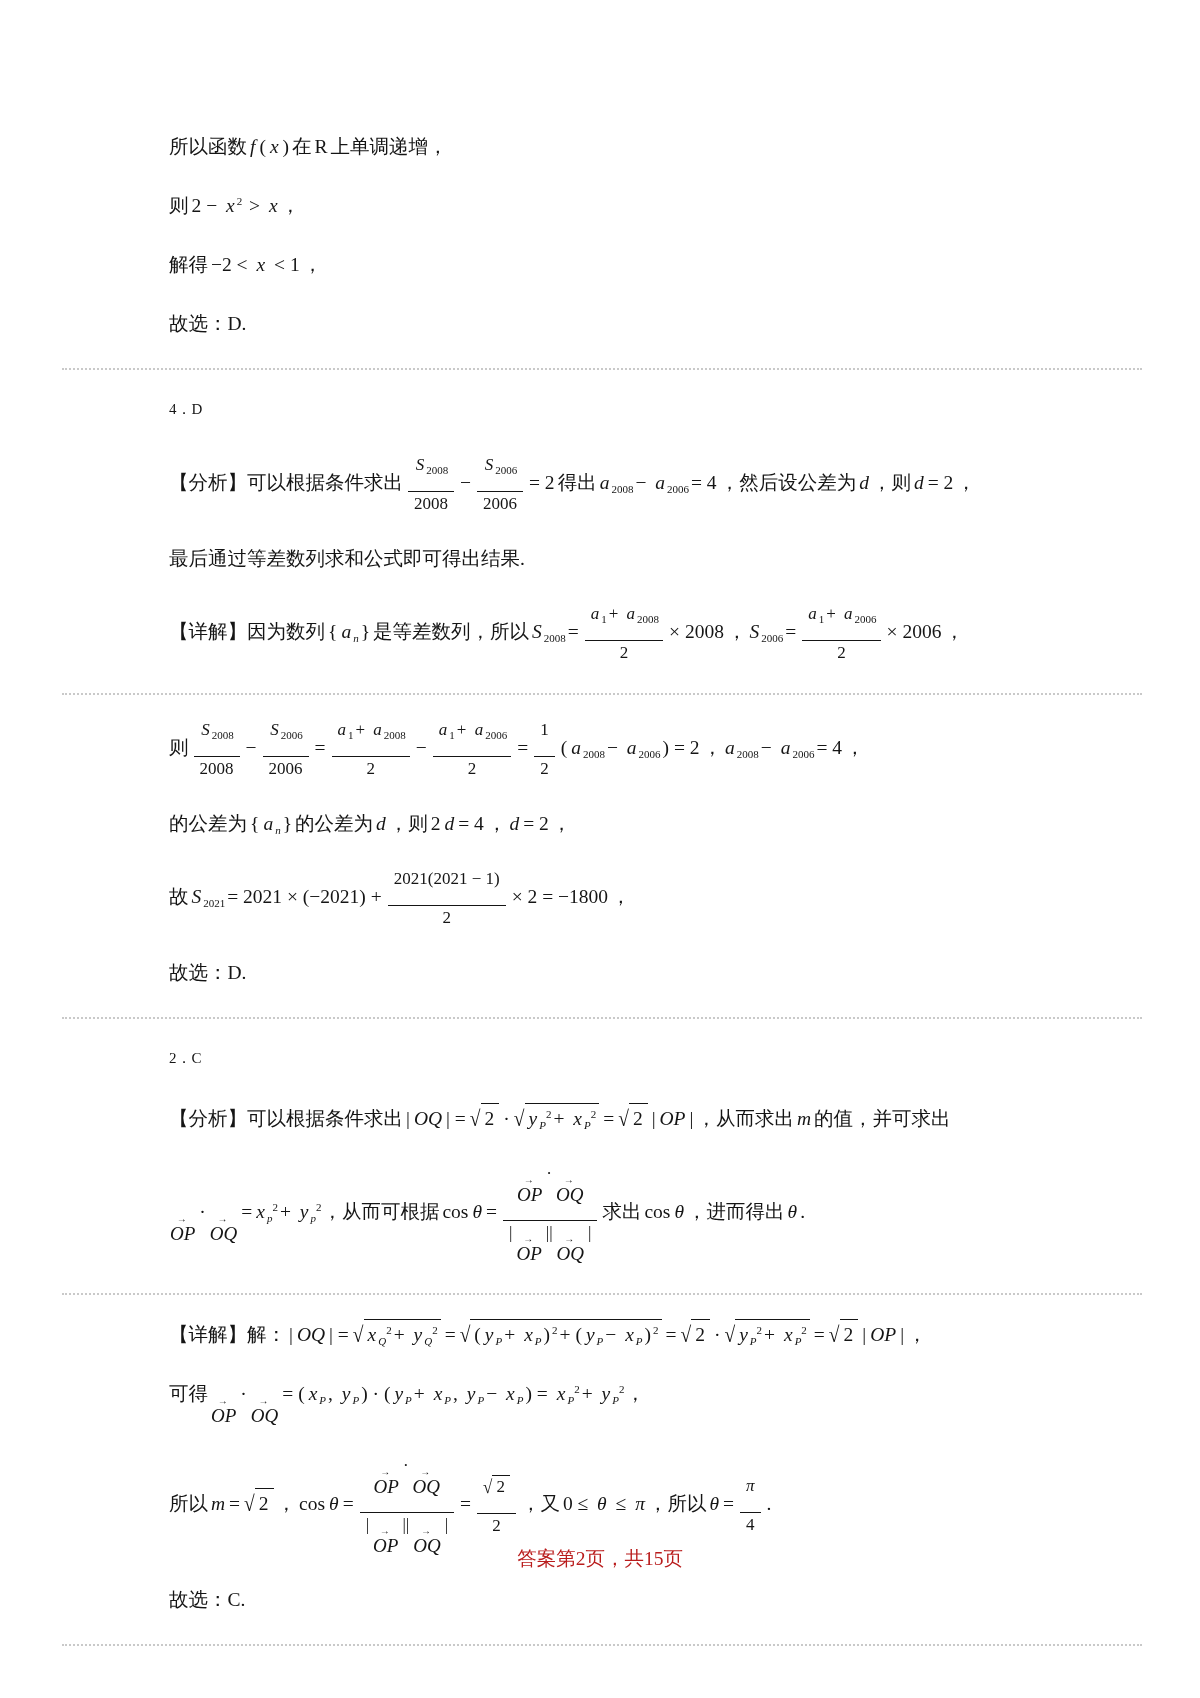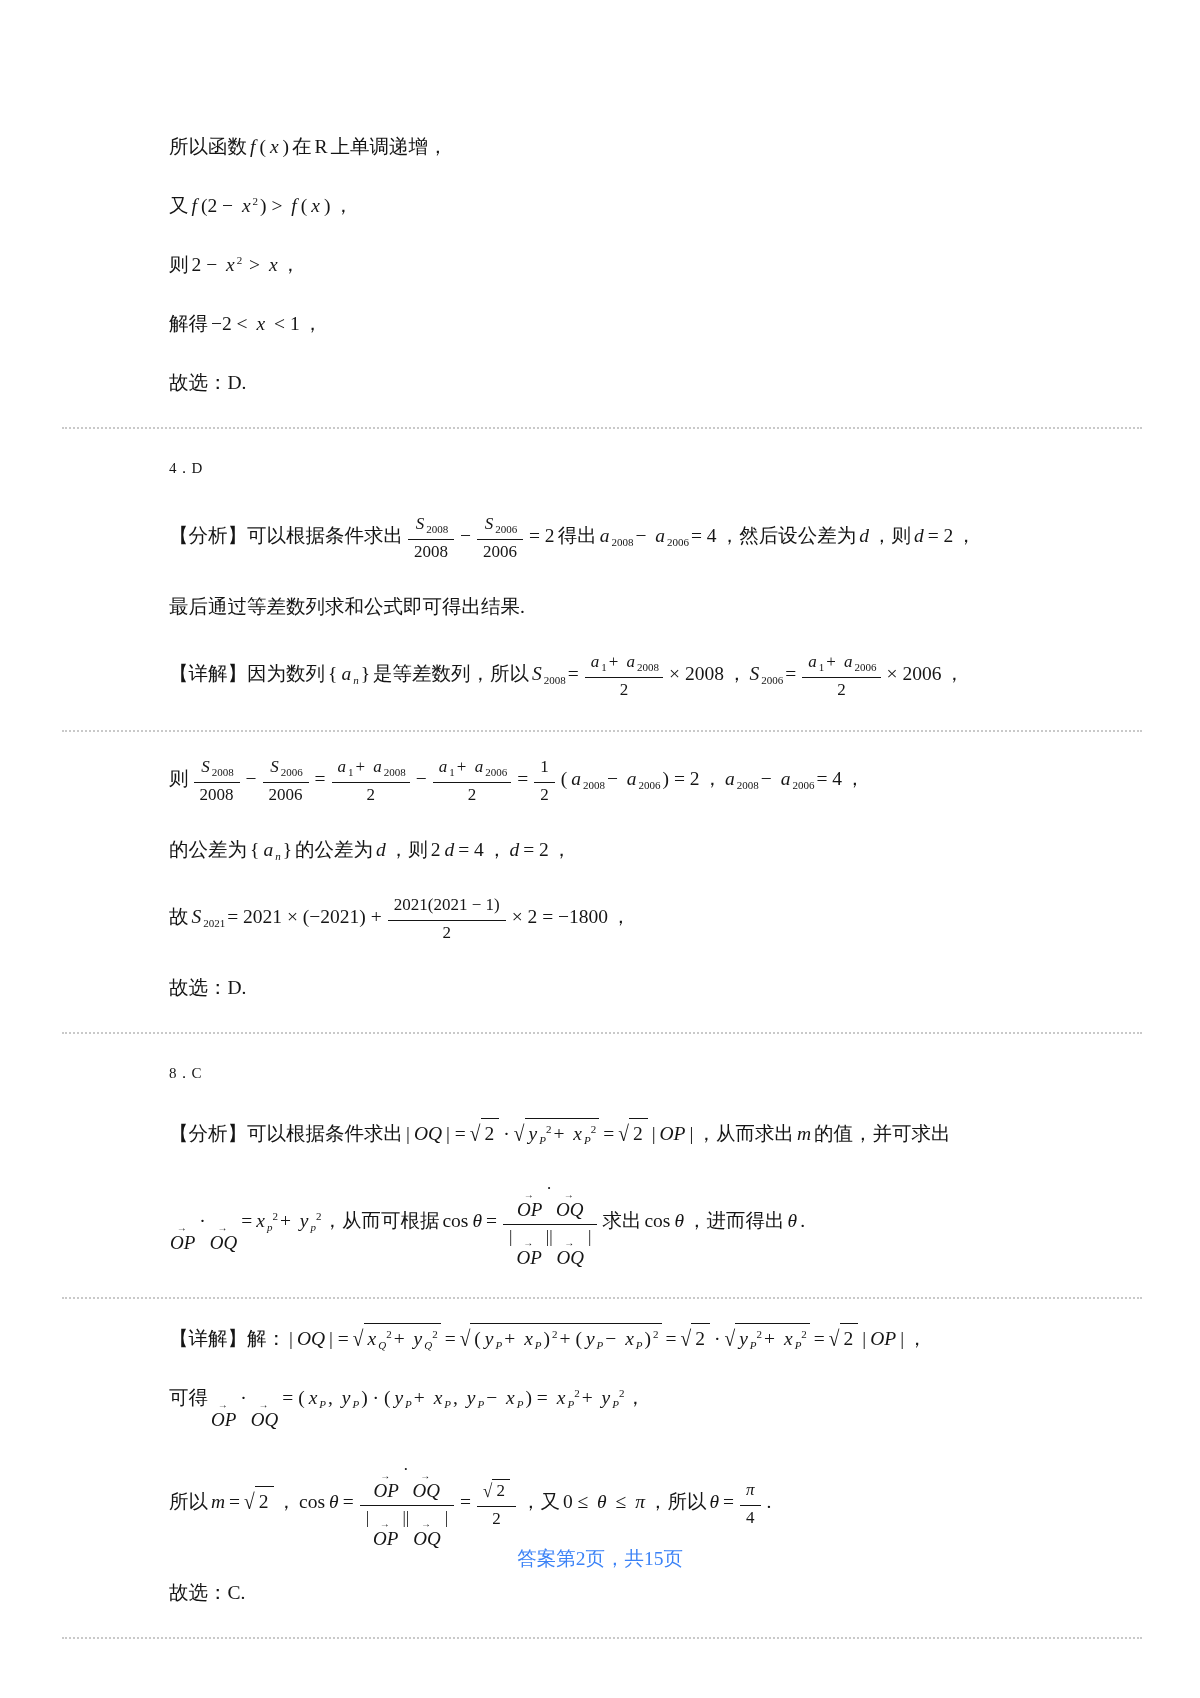--- a/index.html
+++ b/index.html
@@ -14,39 +14,38 @@
   .t { font-style:normal; margin:0 1px; }
   .n { font-style:normal; margin:0 2px; }
   .m { font-style:italic; margin:0 2px; }
   sub, sup { font-size:11px; line-height:1; font-style:normal; }
   sub.i { font-style:italic; }
   sub { vertical-align:-4px; }
   sup { vertical-align:7px; }
   .frac { display:inline-flex; flex-direction:column; vertical-align:middle;
           text-align:center; margin:0 4px; }
   .fnum, .fden { display:block; font-size:17px; line-height:22px; padding:0 4px; }
-  .fnum { border-bottom:1.3px solid #151515; padding-bottom:4px; }
+  .fnum { border-bottom:1.3px solid #151515; padding-bottom:15px; }
   .fden { padding-top:1px; }
   .sqrt { display:inline-block; white-space:nowrap; margin:0 2px; }
   .rad { font-style:normal; display:inline-block; transform:scaleY(1.12); }
   .radicand { display:inline-block; border-top:1.3px solid #151515; padding:0 3px 0 2px; }
   .vec { display:inline-flex; flex-direction:column; align-items:center;
          vertical-align:-4px; margin:0 2px; line-height:1; }
   .vec-arrow { font-size:10px; height:9px; line-height:9px; font-style:normal; letter-spacing:2px; }
   .vec-body { font-style:italic; font-size:19px; line-height:21px; }
   .divider { border:0; border-top:2px dotted #c9c9c9; margin:4px -106px 24px -106px; }
   .footer { position:absolute; left:0; right:0; top:1545px; text-align:center;
-            font-size:19.5px; color:#3b82f6; }
+            font-size:19.5px; color:#b91c1c; }
 </style>
 </head>
 <body>
 
 <div class="content" id="doc">
     <div class="line"><span class="t">所以函数</span><span class="m">f</span><span class="n">(</span><span class="m">x</span><span class="n">)</span><span class="t">在</span><span class="n">R</span><span class="t">上单调递增，</span></div>
-    <div class="line"><span class="t">又</span><span class="m">f</span><span class="n">(2 − </span><span class="m">x</span><sup>2</sup><span class="n">) &gt; </span><span class="m">f</span><span class="n">(</span><span class="m">x</span><span class="n">)</span><span class="t">，</span></div>
     <div class="line"><span class="t">则</span><span class="n">2 − </span><span class="m">x</span><sup>2</sup><span class="n"> &gt; </span><span class="m">x</span><span class="t">，</span></div>
     <div class="line"><span class="t">解得</span><span class="n">−2 &lt; </span><span class="m">x</span><span class="n"> &lt; 1</span><span class="t">，</span></div>
     <div class="line"><span class="t">故选：D.</span></div>
     <hr class="divider">
     <div class="line head"><span class="t">4．D</span></div>
     <div class="line"><span class="t">【分析】可以根据条件求出</span><span class="frac">
         <span class="fnum"><span class="m">S</span><sub>2008</sub></span>
         <span class="fden"><span class="n">2008</span></span>
       </span><span class="n">−</span><span class="frac">
         <span class="fnum"><span class="m">S</span><sub>2006</sub></span>
@@ -77,21 +76,21 @@
         <span class="fnum"><span class="n">1</span></span>
         <span class="fden"><span class="n">2</span></span>
       </span><span class="n">(</span><span class="m">a</span><sub>2008</sub><span class="n">− </span><span class="m">a</span><sub>2006</sub><span class="n">) = 2</span><span class="t">，</span><span class="m">a</span><sub>2008</sub><span class="n">− </span><span class="m">a</span><sub>2006</sub><span class="n">= 4</span><span class="t">，</span></div>
     <div class="line"><span class="t">的公差为</span><span class="n">{</span><span class="m">a</span><sub class="i">n</sub><span class="n">}</span><span class="t">的公差为</span><span class="m">d</span><span class="t">，则</span><span class="n">2</span><span class="m">d</span><span class="n">= 4</span><span class="t">，</span><span class="m">d</span><span class="n">= 2</span><span class="t">，</span></div>
     <div class="line"><span class="t">故</span><span class="m">S</span><sub>2021</sub><span class="n">= 2021 × (−2021) +</span><span class="frac">
         <span class="fnum"><span class="n">2021(2021 − 1)</span></span>
         <span class="fden"><span class="n">2</span></span>
       </span><span class="n">× 2 = −1800</span><span class="t">，</span></div>
     <div class="line"><span class="t">故选：D.</span></div>
     <hr class="divider">
-    <div class="line head"><span class="t">8．C</span></div>
+    <div class="line head"><span class="t">2．C</span></div>
     <div class="line"><span class="t">【分析】可以根据条件求出</span><span class="n">|</span><span class="m">OQ</span><span class="n">| =</span><span class="sqrt"><span class="rad">√</span><span class="radicand"><span class="n">2</span></span></span><span class="n">·</span><span class="sqrt"><span class="rad">√</span><span class="radicand"><span class="m">y</span><sub class="i">P</sub><sup>2</sup><span class="n">+ </span><span class="m">x</span><sub class="i">P</sub><sup>2</sup></span></span><span class="n">=</span><span class="sqrt"><span class="rad">√</span><span class="radicand"><span class="n">2</span></span></span><span class="n">|</span><span class="m">OP</span><span class="n">|</span><span class="t">，从而求出</span><span class="m">m</span><span class="t">的值，并可求出</span></div>
     <div class="line"><span class="vec">
         <span class="vec-arrow">→</span>
         <span class="vec-body">OP</span>
       </span><span class="n">·</span><span class="vec">
         <span class="vec-arrow">→</span>
         <span class="vec-body">OQ</span>
       </span><span class="n">=</span><span class="m">x</span><sub class="i">p</sub><sup>2</sup><span class="n">+ </span><span class="m">y</span><sub class="i">p</sub><sup>2</sup><span class="t">，从而可根据</span><span class="n">cos</span><span class="m">θ</span><span class="n">=</span><span class="frac">
         <span class="fnum"><span class="vec">
             <span class="vec-arrow">→</span>

